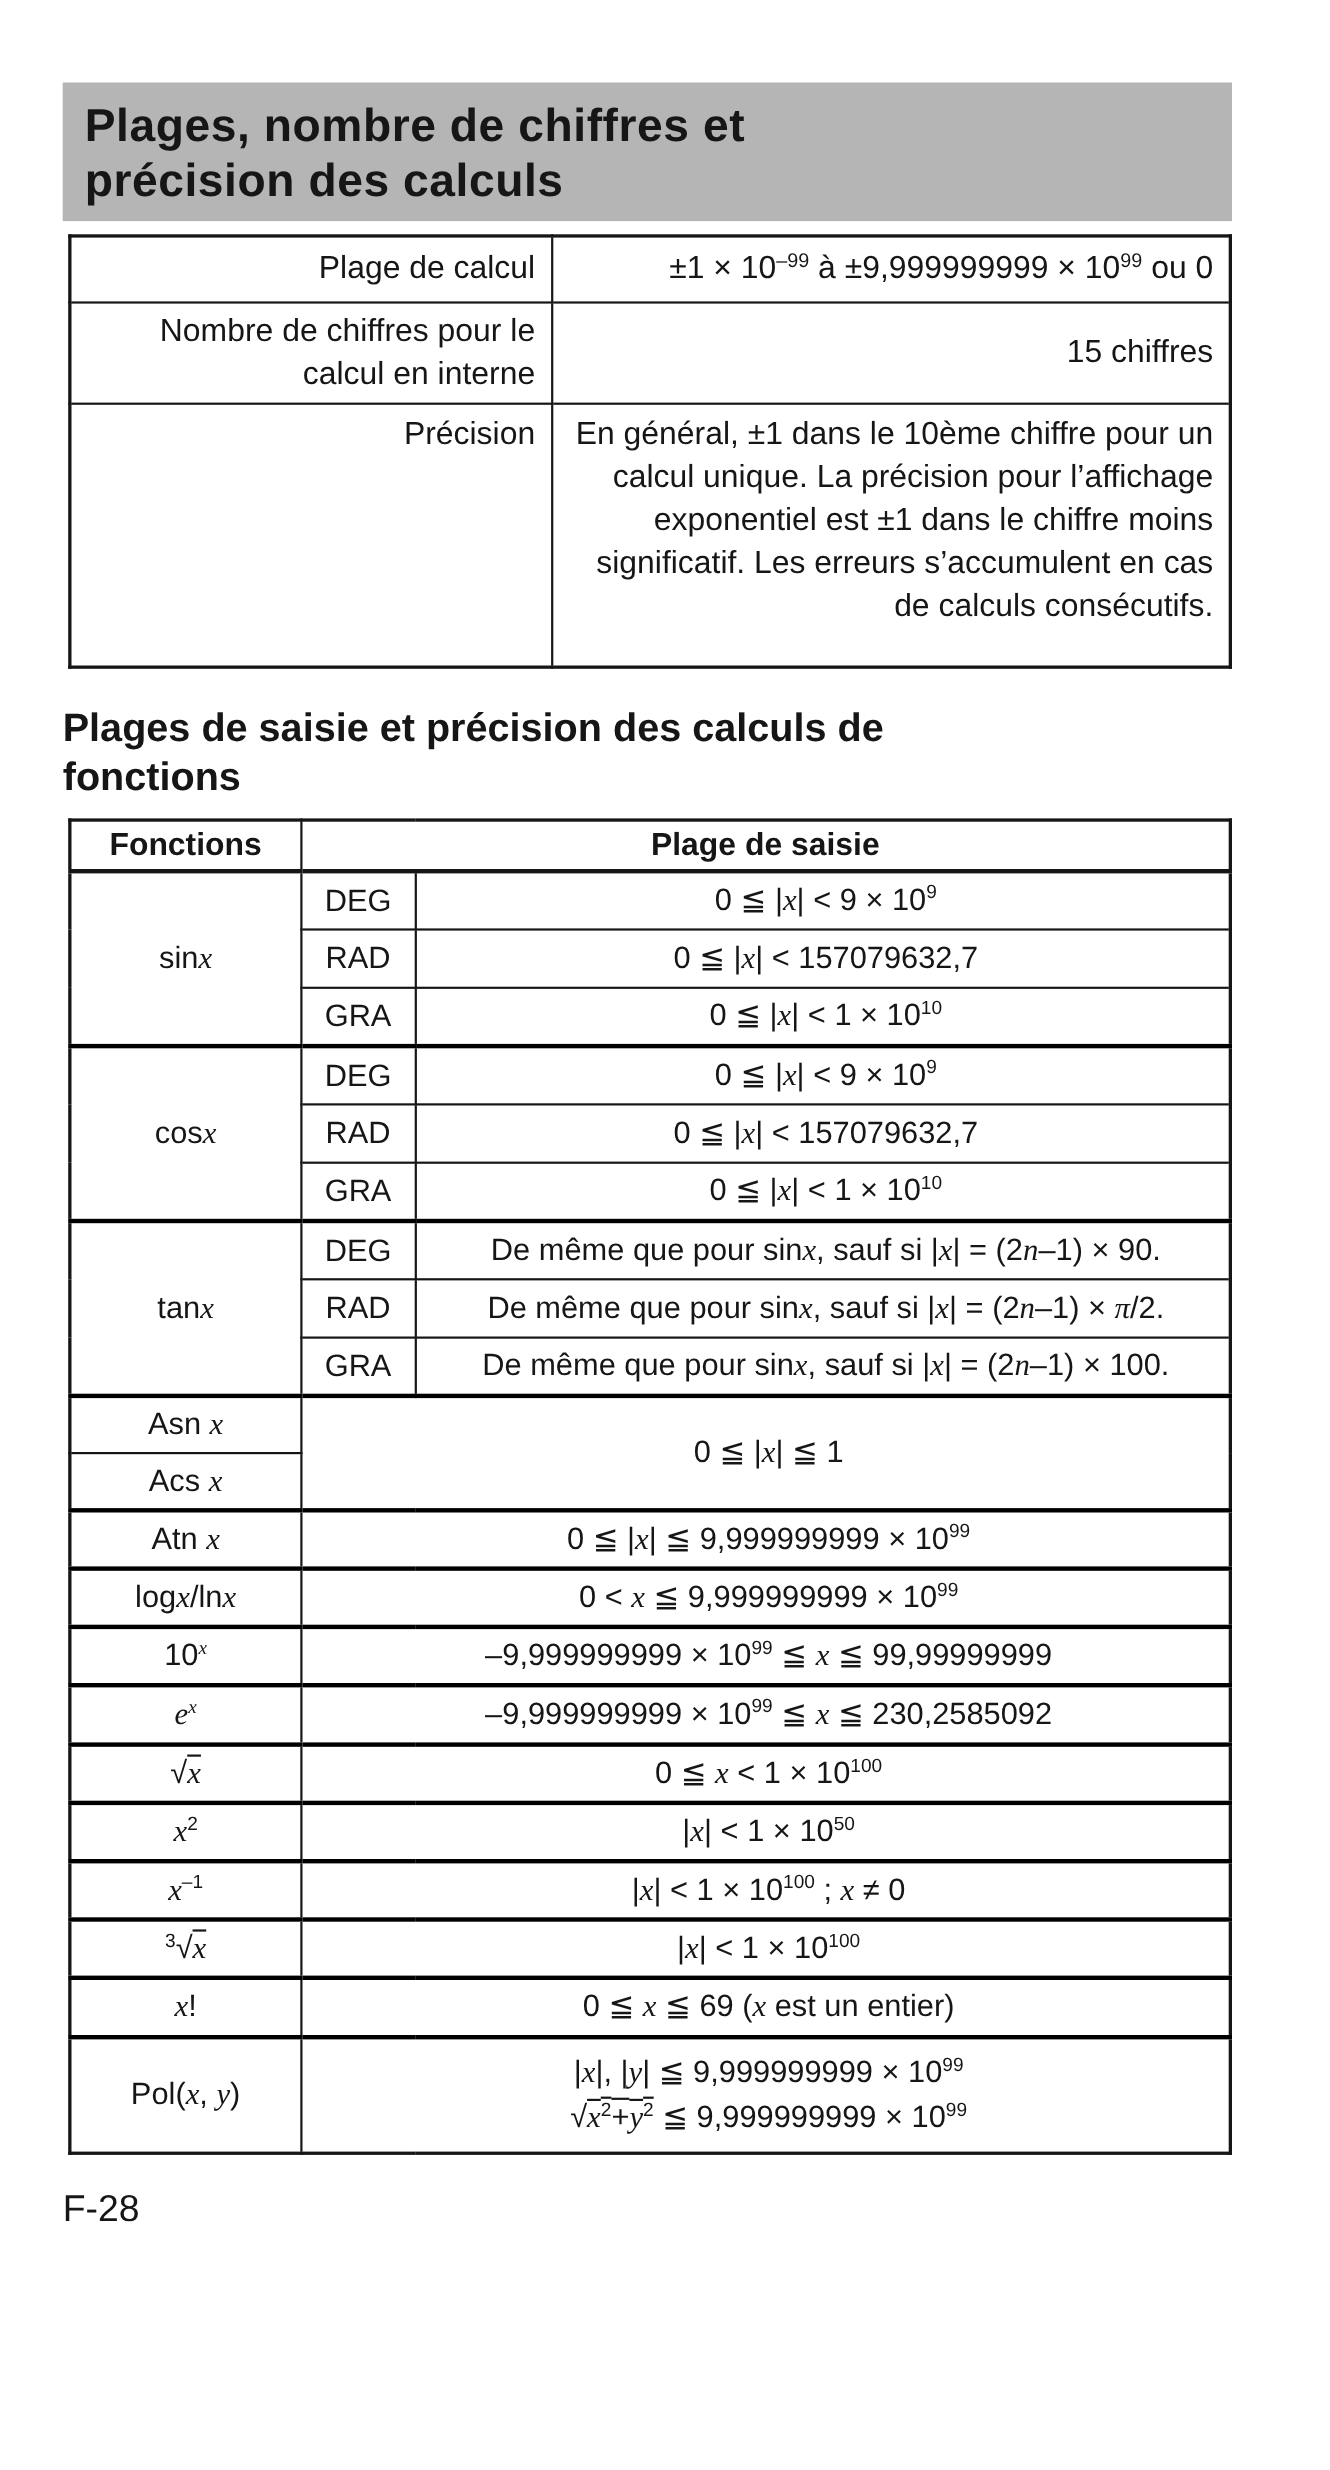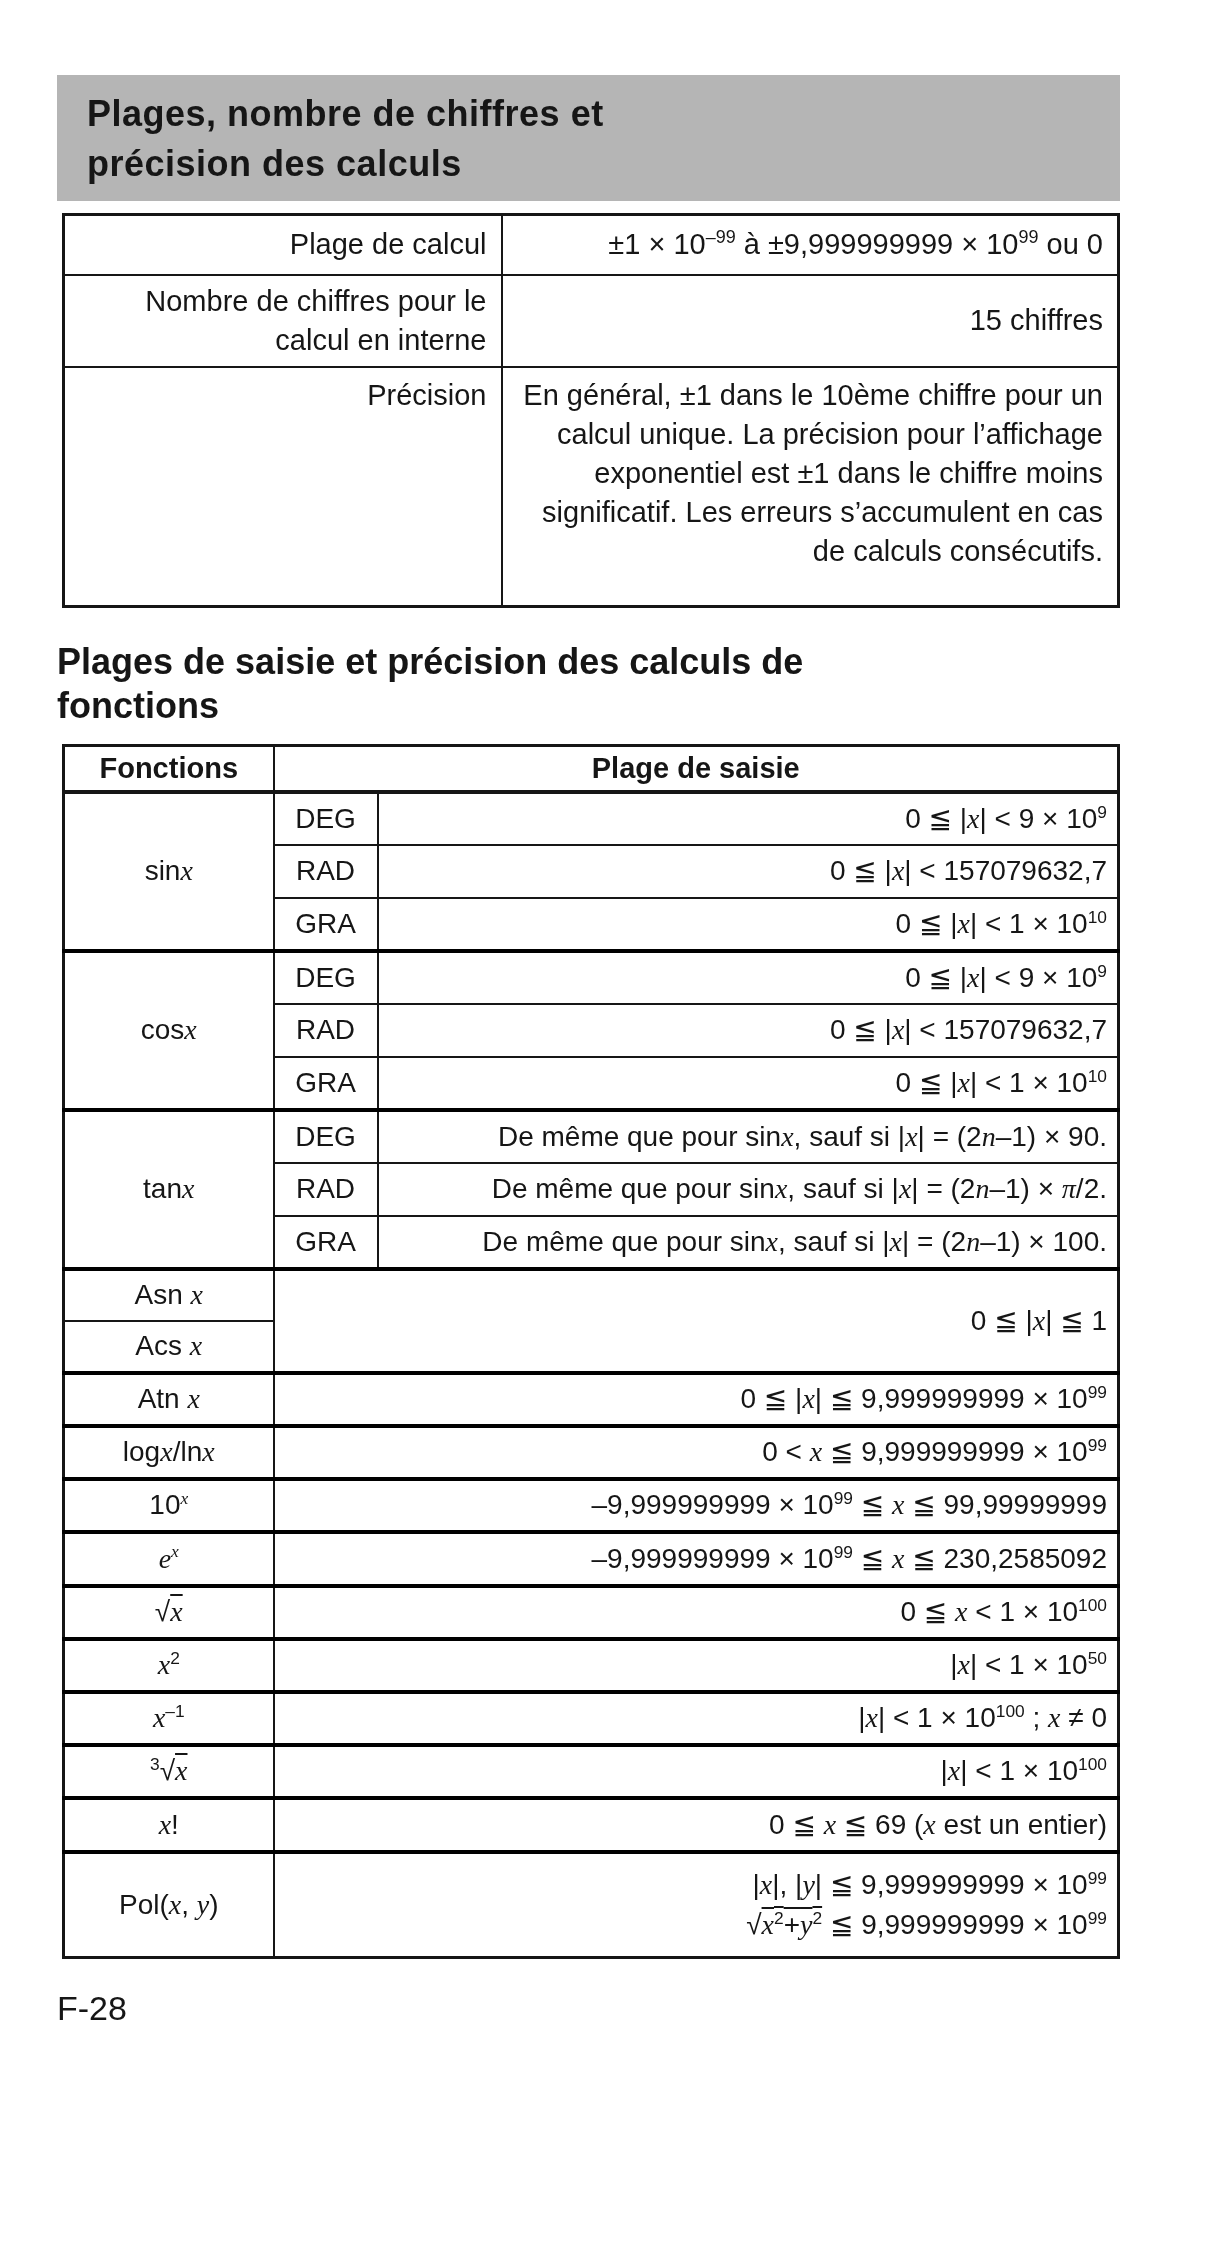--- a/index.html
+++ b/index.html
@@ -3,22 +3,22 @@
 <meta charset="utf-8">
 <style>
   html,body { margin:0; padding:0; background:#e9e9e9; }
   .page {
     position:relative; width:1209px; height:2245px; background:#ffffff;
     font-family:"Liberation Sans","DejaVu Sans",sans-serif; color:#161616;
     overflow:hidden;
   }
   .title-band {
     margin:75px 89px 0 57px; background:#b5b5b5;
-    padding:14px 10px 12px 30px;
-    font-weight:bold; font-size:36px; line-height:50px; letter-spacing:0.5px;
+    padding:14px 10px 12px 20px;
+    font-weight:bold; font-size:42px; line-height:50px; letter-spacing:0.5px;
   }
   .intro {
     margin:22px 91px 0 57px; font-size:29px; line-height:39px;
   }
   .jline { text-align:justify; text-align-last:justify; }
   .h-sec {
     margin:26px 91px 0 57px; font-weight:bold; font-size:36px; line-height:44px;
   }
   table { border-collapse:collapse; table-layout:fixed; }
   .t1 {
@@ -33,21 +33,21 @@
   }
   .t2 th, .t2 td { border:2px solid #161616; }
   .t2 tr.hd { height:46px; }
   .t2 tr.hd th { border-bottom:4px solid #161616; font-size:29px; }
   .t2 tr { height:53px; }
   .t2 tr.pol { height:106px; }
   .t2 .c1 { width:210px; }
   .t2 .c2 { width:104px; }
   .t2 .fc { text-align:center; vertical-align:middle; padding:2px 6px; }
   .t2 .mc { text-align:center; vertical-align:middle; padding:2px 4px; }
-  .t2 .vc { text-align:right; vertical-align:middle; padding:4px 10px 4px 16px; }
+  .t2 .vc { text-align:center; vertical-align:middle; padding:4px 10px 4px 16px; }
   .t2 tr.gs > td { border-top:4px solid #000000; }
   td i, .vc i, .fc i {
     font-family:"Liberation Serif","DejaVu Serif",serif; font-style:italic;
   }
   sup { font-size:62%; vertical-align:super; line-height:0; }
   .ol { text-decoration:overline; text-decoration-thickness:2px; }
   .polline { padding:2px 0; }
   .footer {
     margin:30px 91px 0 57px; font-size:34px;
   }

